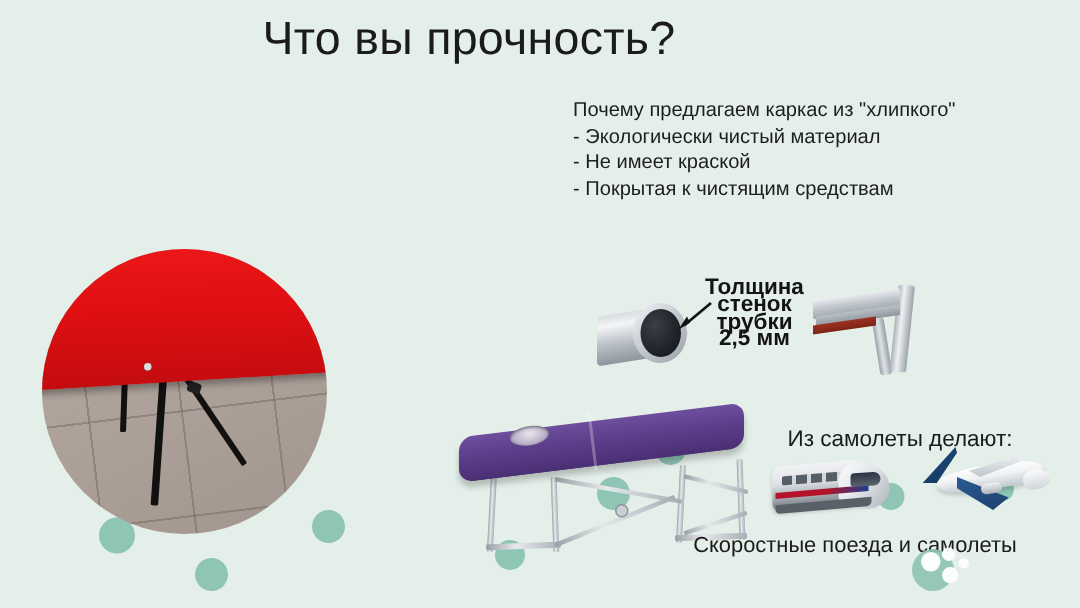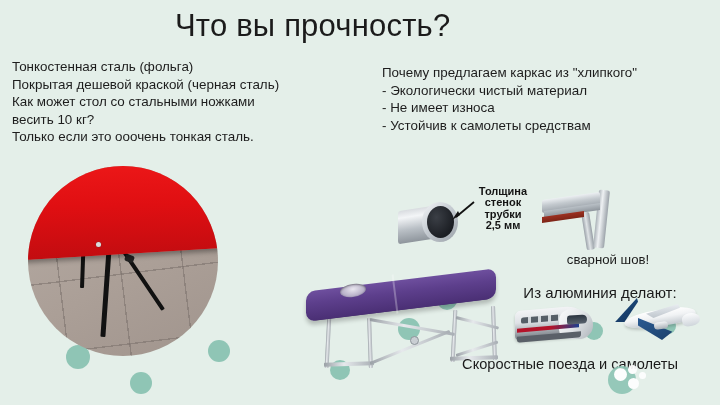--- a/index.html
+++ b/index.html
@@ -93,21 +93,21 @@
     position:absolute;left:24px;top:4px;width:36px;height:40px;border-radius:50%;
     background:linear-gradient(135deg,#f4f6f8,#c6ccd2 45%,#9aa1a8);
   }
   .tube-bore{
     position:absolute;left:29px;top:8px;width:27px;height:32px;border-radius:50%;
     background:radial-gradient(ellipse at 35% 35%,#3b3f46,#1b1e23 70%);
   }
   .tube-arrow{position:absolute;left:52px;top:2px;width:26px;height:20px;}
   .tube-callout{
     position:absolute;left:460px;top:186px;width:86px;
-    font-size:11px;line-height:11.4px;font-weight:700;color:#141414;
+    font-size:15px;line-height:11.4px;font-weight:700;color:#141414;
     text-align:center;
   }
 
   
   .weld{position:absolute;left:542px;top:188px;width:76px;height:62px;}
   .weld-bar{
     position:absolute;left:0;top:8px;width:58px;height:13px;
     background:linear-gradient(to bottom,#eceff2,#c3c9ce 45%,#9fa6ad);
     transform:skewY(-8deg);border-radius:2px;
   }
@@ -280,33 +280,26 @@
     <div class="dot" style="left:208px;top:340px;width:22px;height:22px;"></div>
     <div class="dot" style="left:330px;top:360px;width:20px;height:20px;"></div>
     <div class="dot" style="left:398px;top:318px;width:22px;height:22px;"></div>
     <div class="dot" style="left:437px;top:290px;width:20px;height:20px;"></div>
     <div class="dot" style="left:585px;top:322px;width:18px;height:18px;"></div>
     <div class="dot" style="left:660px;top:318px;width:16px;height:16px;"></div>
   </div>
 
   <div class="title">Что вы прочность?</div>
 
-  <div class="txt-left">
-    <div>Тонкостенная сталь (фольга)</div>
-    <div>Покрытая дешевой краской (черная сталь)</div>
-    <div>Как может стол со стальными ножками</div>
-    <div>весить 10 кг?</div>
-    <div>Только если это ооочень тонкая сталь.</div>
-  </div>
 
   <div class="txt-right">
     <div>Почему предлагаем каркас из "хлипкого"</div>
     <div>- Экологически чистый материал</div>
-    <div>- Не имеет износа</div>
-    <div>- Устойчив к самолеты средствам</div>
+    <div>- Не имеет краской</div>
+    <div>- Покрытая к чистящим средствам</div>
   </div>
 
   <div class="photo-red">
     <div class="tile-bg"></div>
     <div class="leg b"></div>
     <div class="leg a"></div>
     <div class="leg c"></div>
     <div class="brace"></div>
     <div class="hook"></div>
     <div class="clip"></div>
@@ -331,23 +324,22 @@
   </div>
 
   <div class="weld">
     <div class="weld-post2"></div>
     <div class="weld-post"></div>
     <div class="weld-bar"></div>
     <div class="weld-bar2"></div>
     <div class="weld-red"></div>
   </div>
   <div class="cap-weld">
-    <div>сварной шов!</div>
-  </div>
-  <div class="cap-make">Из алюминия делают:</div>
+  </div>
+  <div class="cap-make">Из самолеты делают:</div>
 
   <div class="purple">
     <div class="al l1"></div>
     <div class="al l2"></div>
     <div class="al l3"></div>
     <div class="al l4"></div>
     <div class="al h1"></div>
     <div class="al h2"></div>
     <div class="al x1"></div>
     <div class="al x2"></div>

